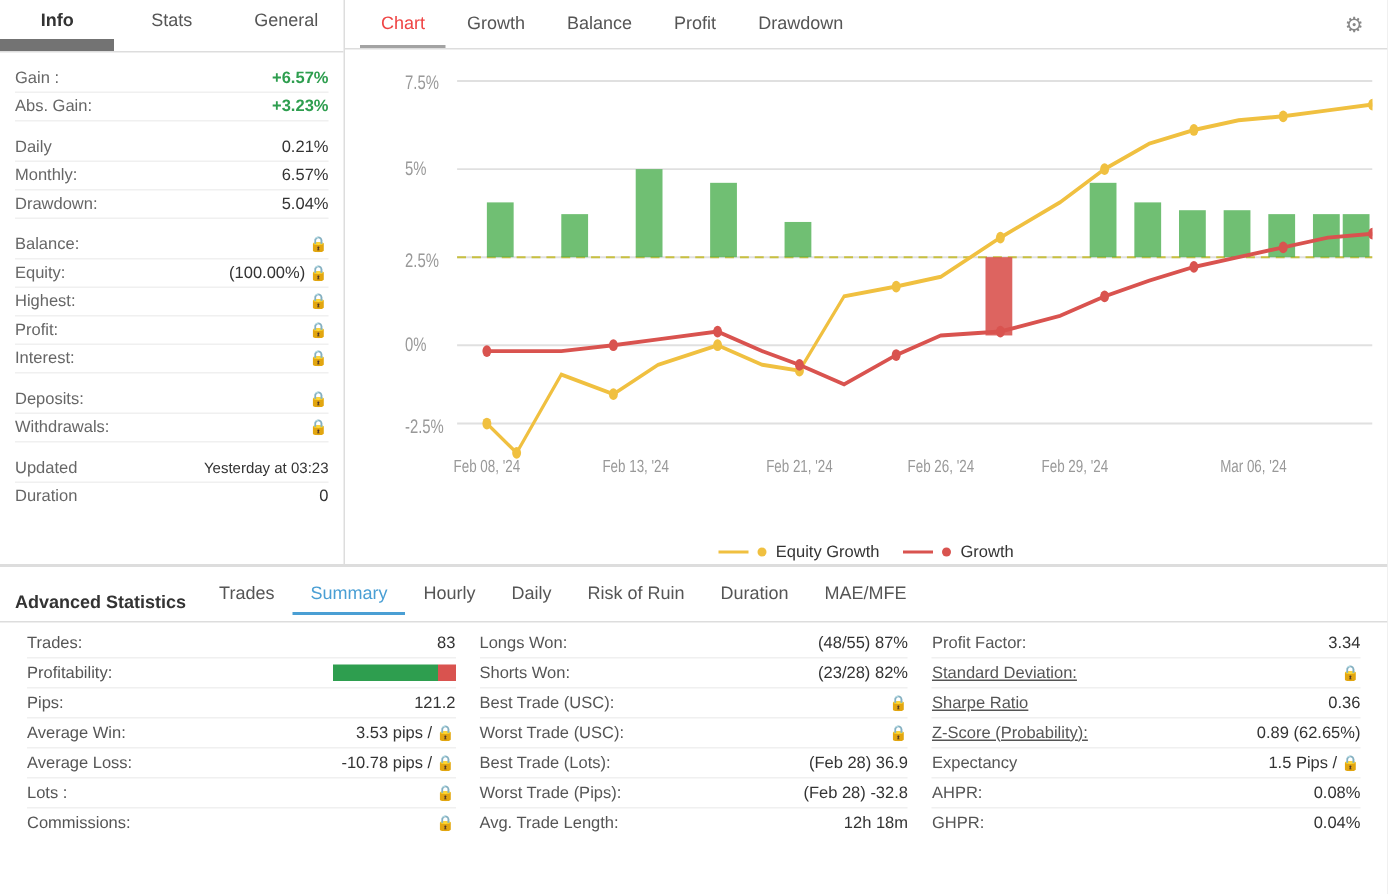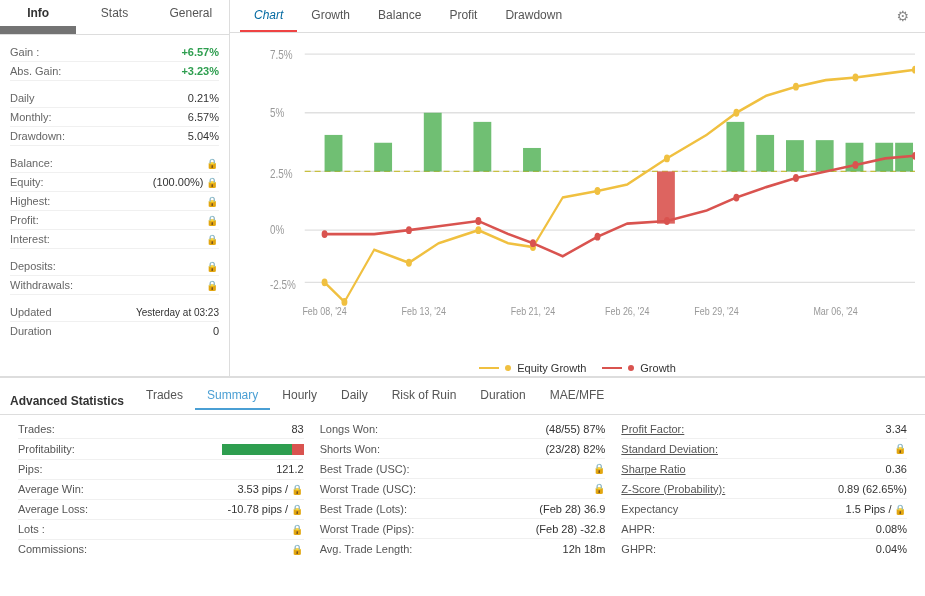--- a/index.html
+++ b/index.html
@@ -26,21 +26,21 @@
     .stat-value.green { color: #2e9e4f; font-weight: bold; }
     .lock-icon { font-size: 10px; color: #999; }
 
     .section-gap { height: 8px; }
 
     
     .right-panel { flex: 1; background: #fff; display: flex; flex-direction: column; }
 
     .chart-tabs { display: flex; align-items: center; border-bottom: 1px solid #ddd; padding: 0 10px; }
     .chart-tab { padding: 8px 14px; cursor: pointer; font-size: 12px; color: #555; border-bottom: 2px solid transparent; }
-    .chart-tab.active { color: #0369a1; border-bottom: 2px solid #ef4444; font-style: italic; }
+    .chart-tab.active { color: #ef4444; border-bottom: 2px solid #a3a3a3; }
     .chart-tab-spacer { flex: 1; }
     .chart-settings-icon { padding: 6px; color: #888; cursor: pointer; font-size: 14px; }
 
     .chart-area { flex: 1; position: relative; overflow: hidden; padding: 8px 10px 30px 40px; }
 
     
     .chart-svg { width: 100%; height: 100%; }
 
     .chart-legend { display: flex; gap: 16px; justify-content: center; padding: 4px 0 2px; font-size: 11px; }
     .legend-item { display: flex; align-items: center; gap: 4px; }
@@ -308,21 +308,21 @@
             <span class="stats-row-value">(Feb 28) -32.8</span>
           </div>
           <div class="stats-row">
             <span class="stats-row-label">Avg. Trade Length:</span>
             <span class="stats-row-value">12h 18m</span>
           </div>
         </div>
 
         <div class="stats-col">
           <div class="stats-row">
-            <span class="stats-row-label underline" style="text-decoration:underline;">Profit Factor:</span>
+            <span class="stats-row-label underline" style="">Profit Factor:</span>
             <span class="stats-row-value">3.34</span>
           </div>
           <div class="stats-row">
             <span class="stats-row-label underline" style="text-decoration:underline;">Standard Deviation:</span>
             <span class="stats-row-value lock-icon">🔒</span>
           </div>
           <div class="stats-row">
             <span class="stats-row-label underline" style="text-decoration:underline;">Sharpe Ratio</span>
             <span class="stats-row-value">0.36</span>
           </div>

